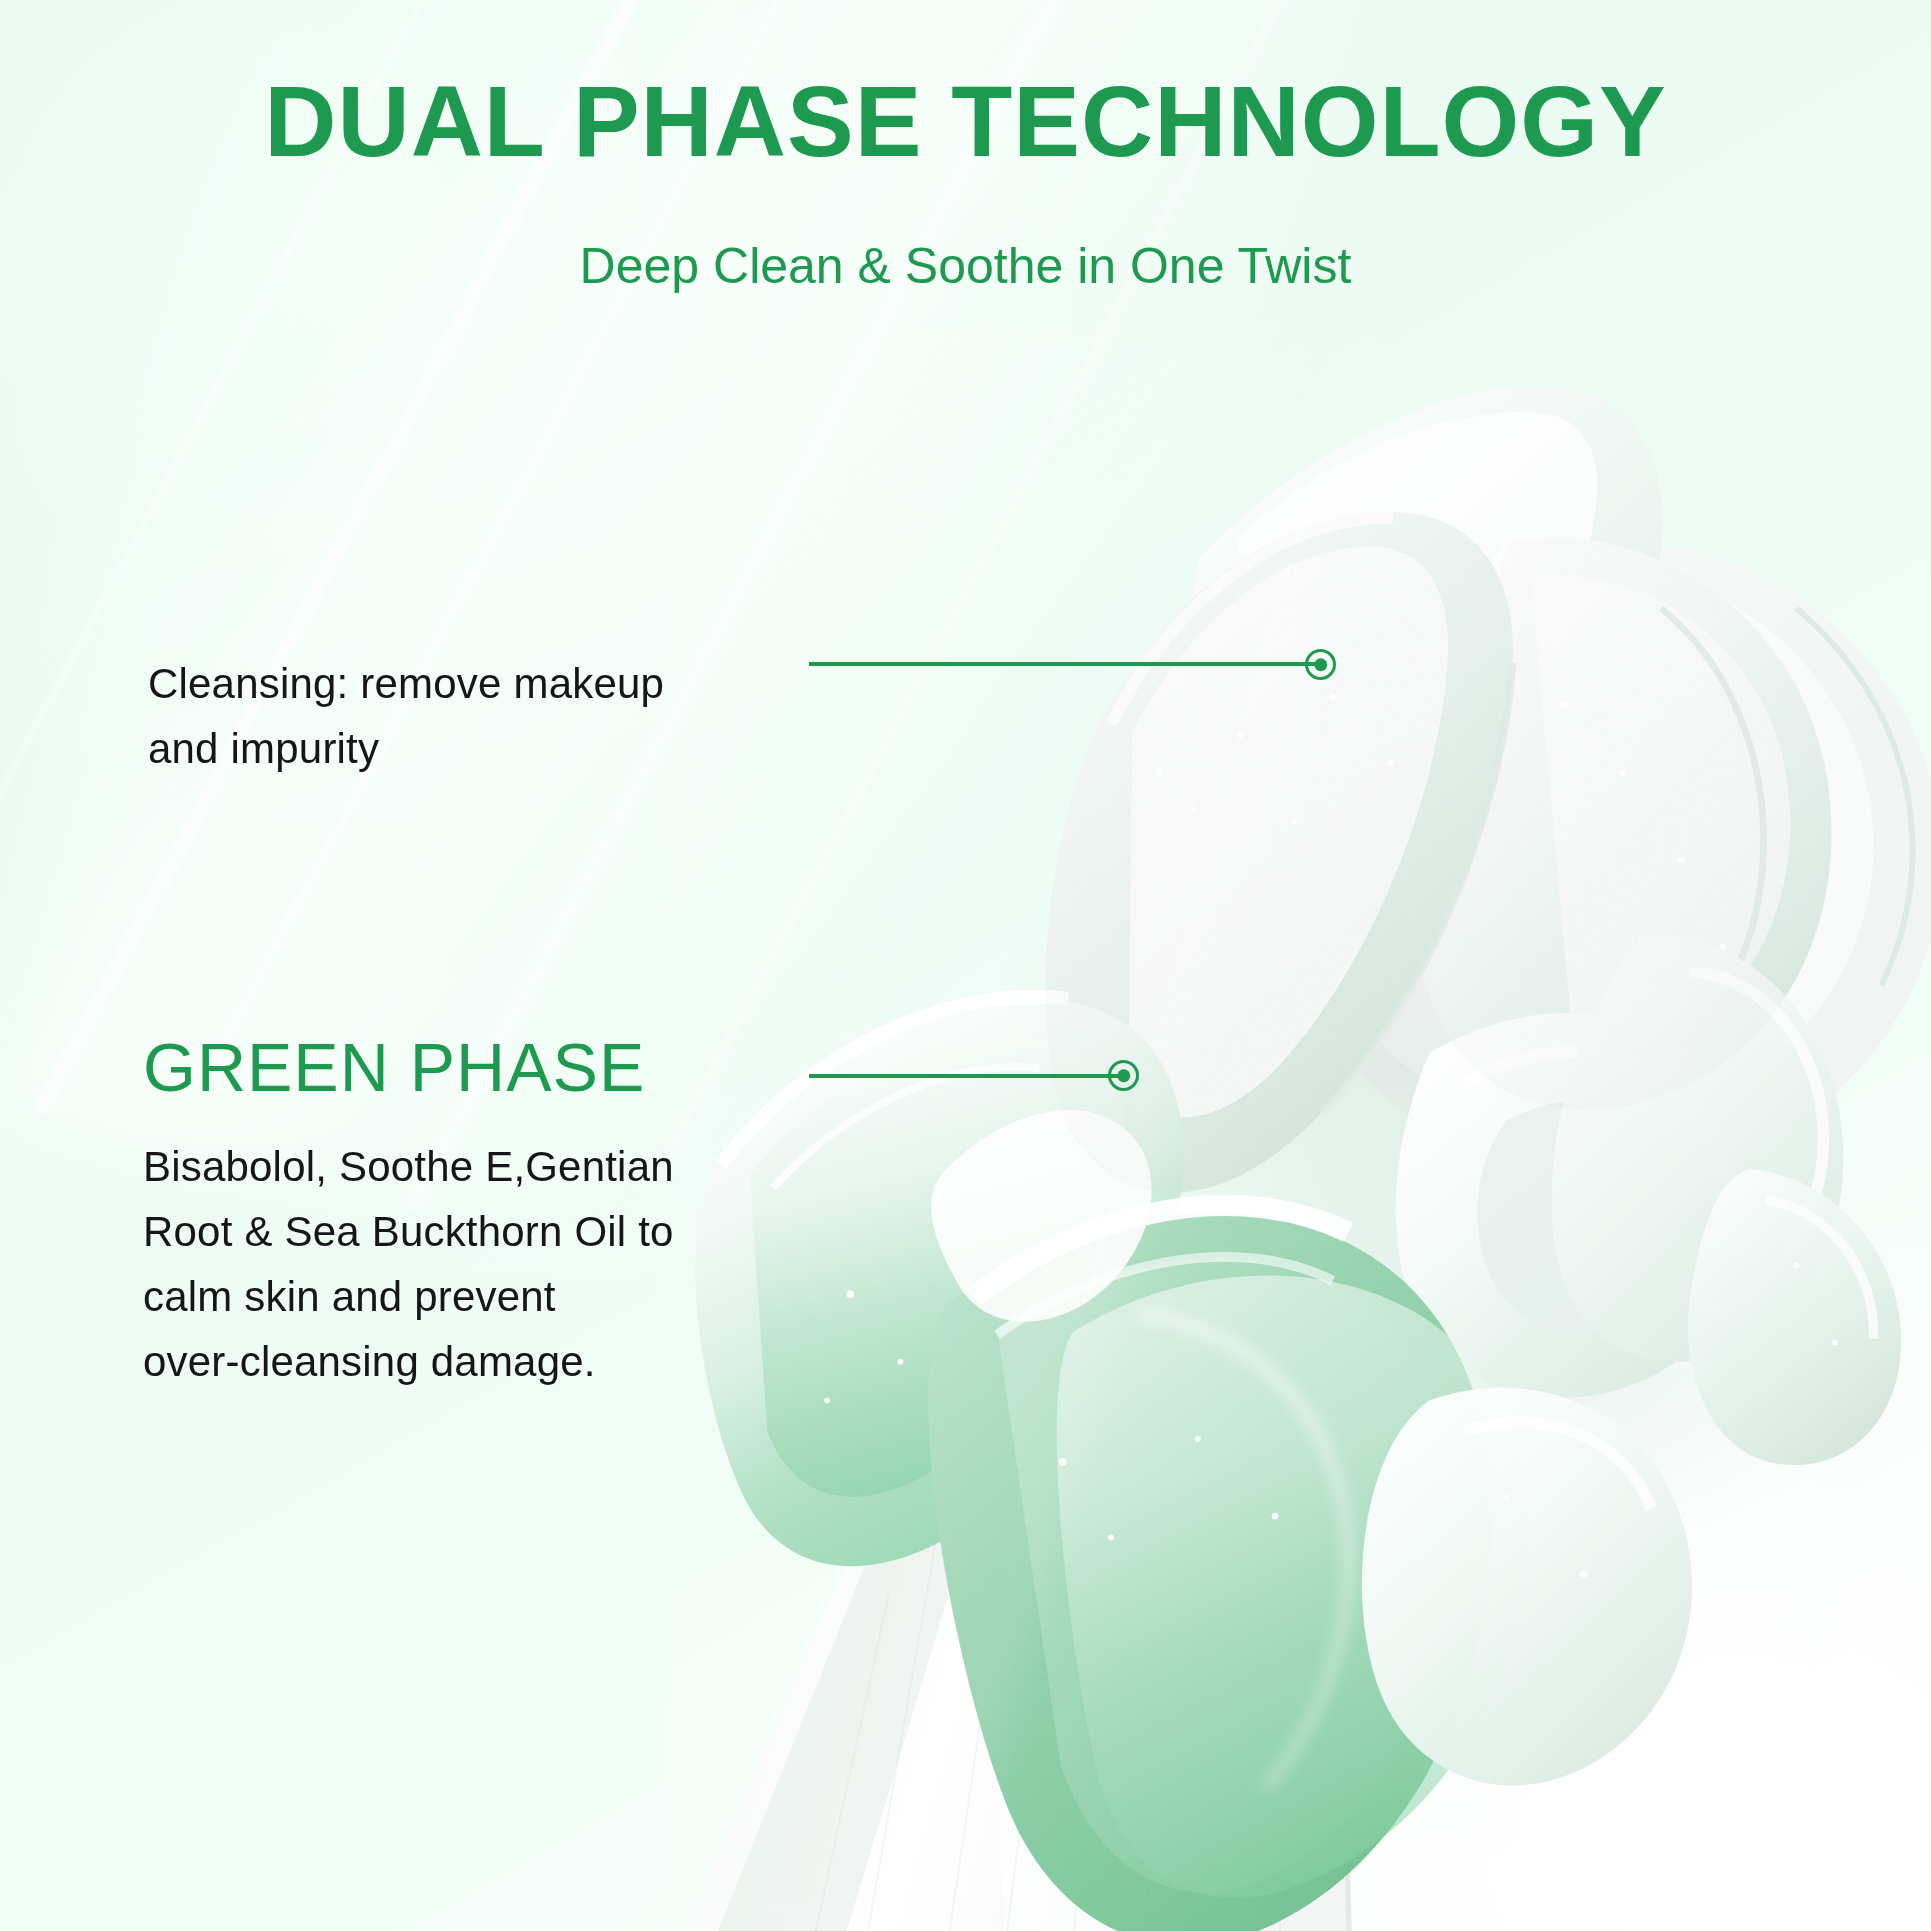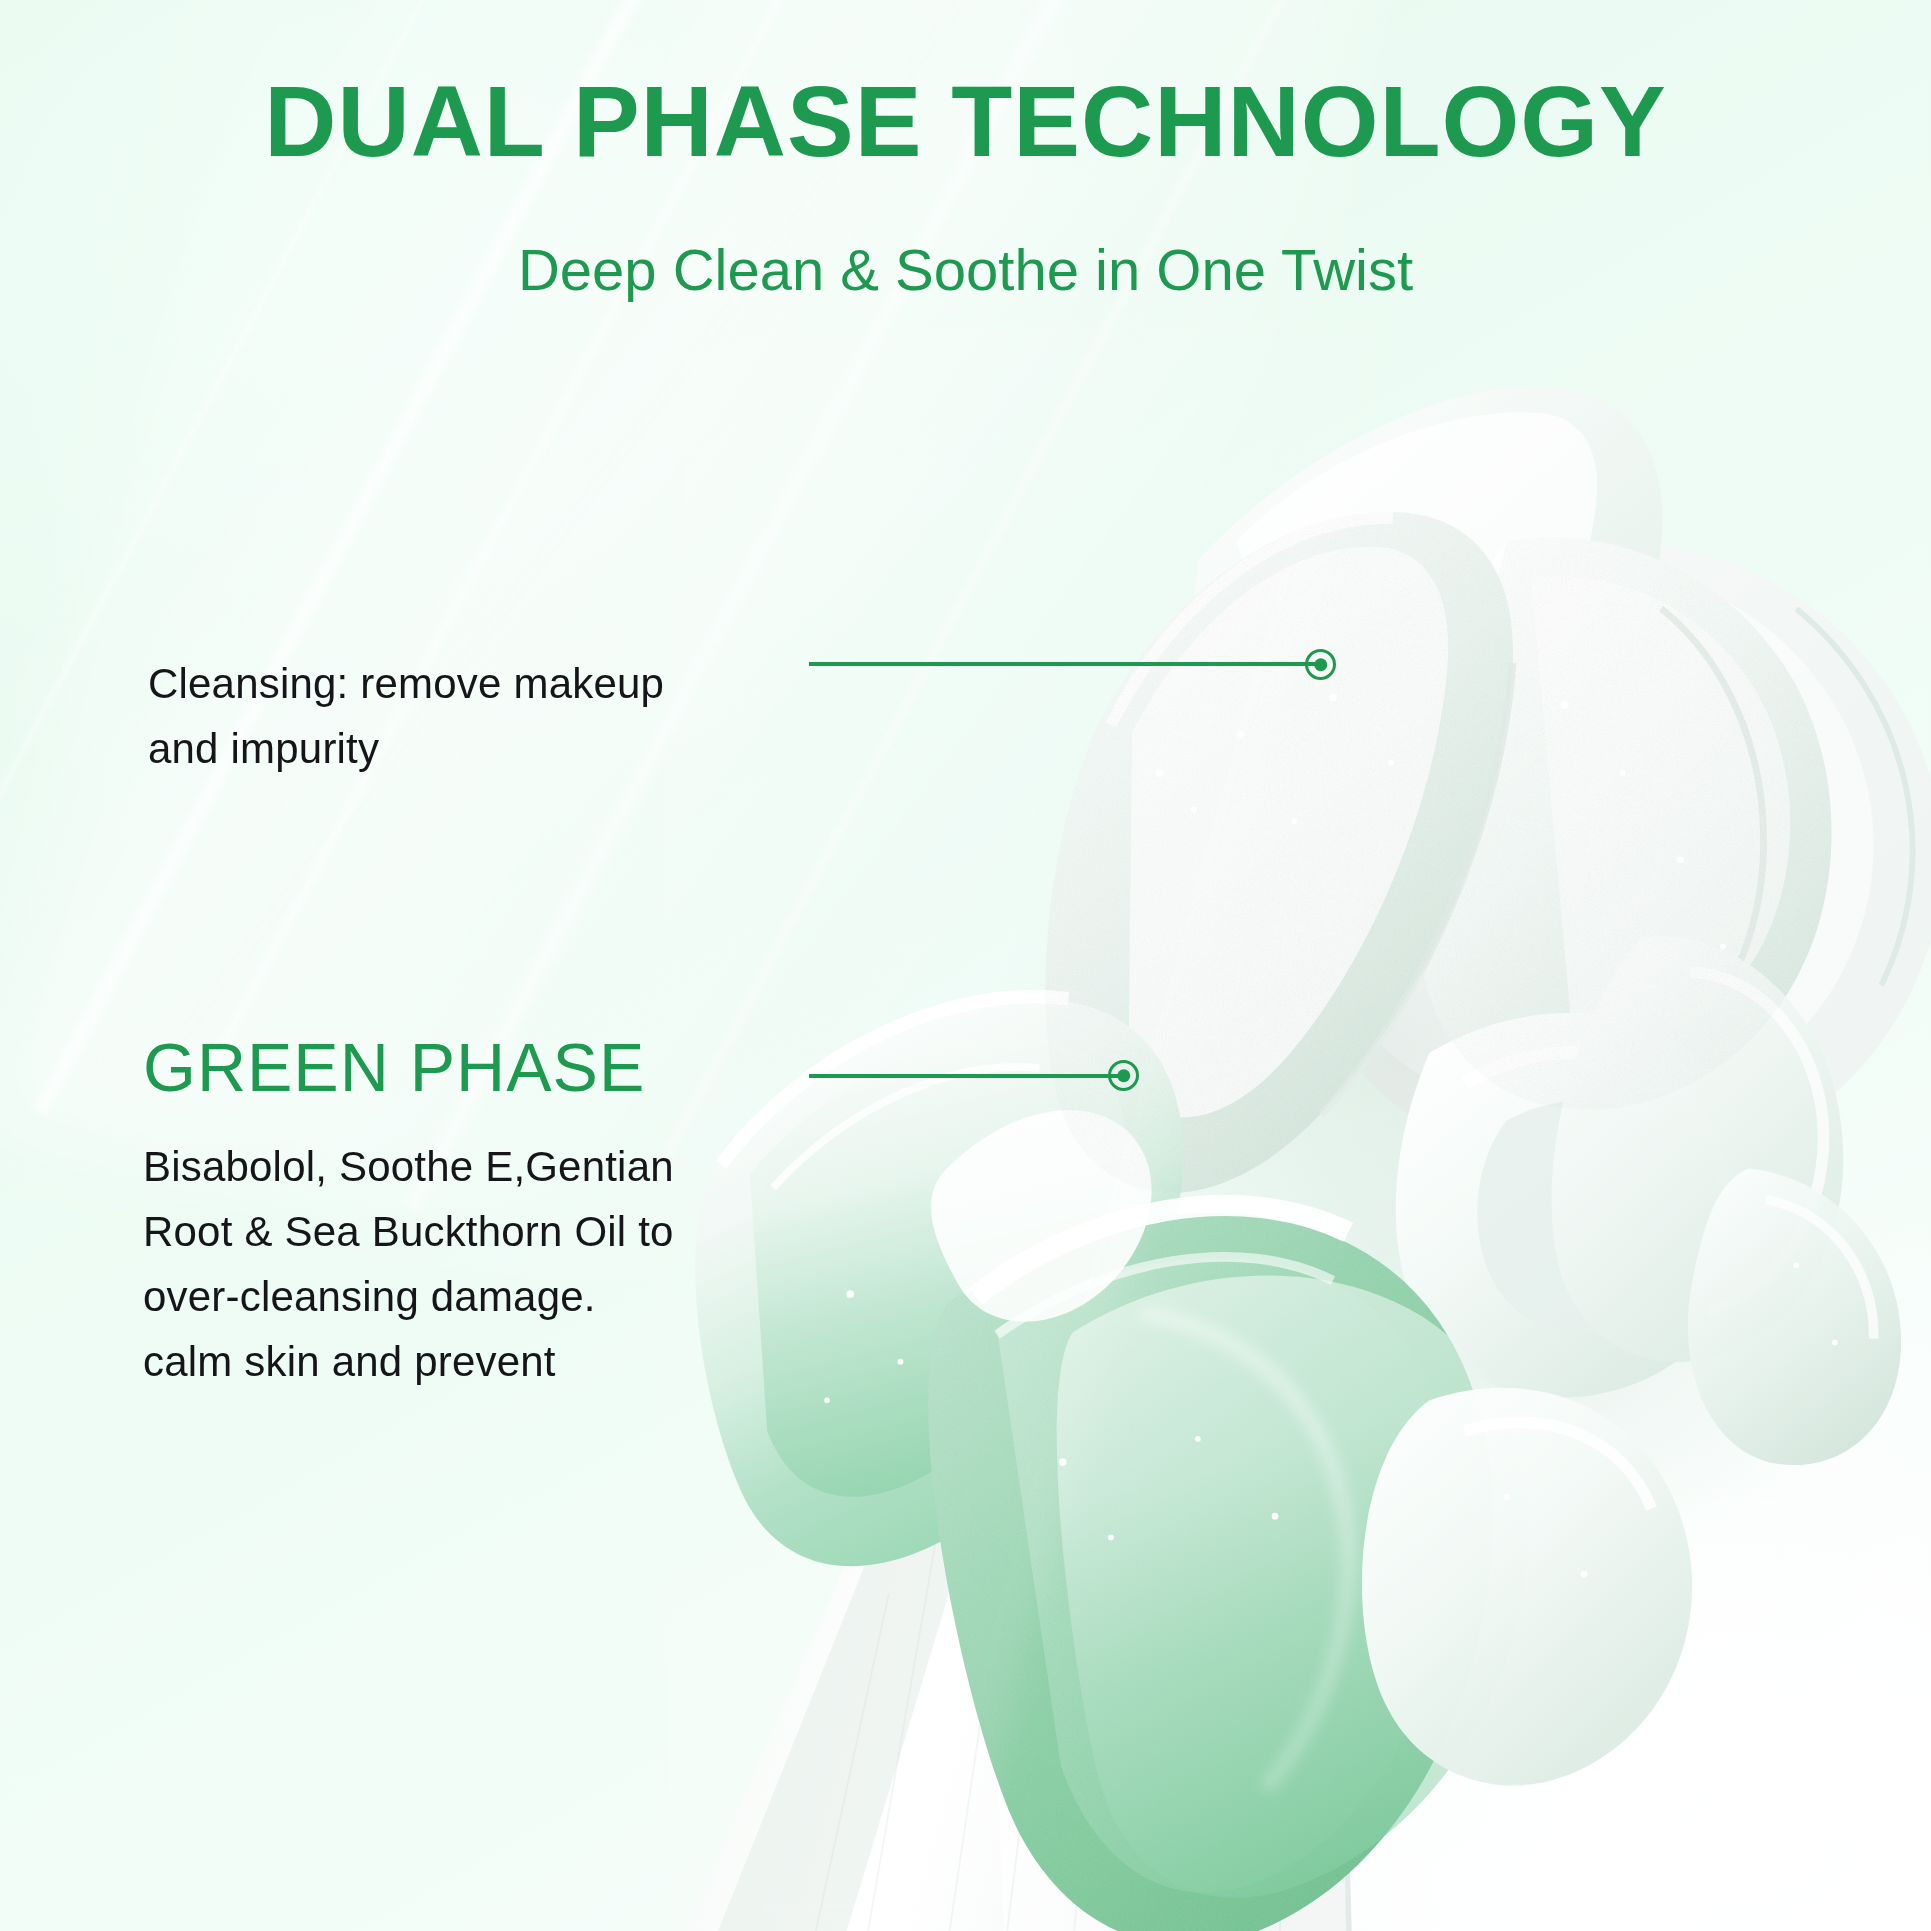--- a/index.html
+++ b/index.html
@@ -47,21 +47,21 @@
     font-size:100px;
     font-weight:700;
     letter-spacing:1px;
     line-height:1.0;
     white-space:nowrap;
   }
   .subtitle{
     position:absolute;left:0;top:241px;width:1931px;
     text-align:center;
     color:#1d9a4f;
-    font-size:58px;
+    font-size:50px;
     font-weight:400;
     letter-spacing:0px;
     line-height:1.0;
     white-space:nowrap;
   }
 
   
   .callout{position:absolute;}
   .callout .c-head{
     color:#1d9a4f;
@@ -349,22 +349,22 @@
       <span>Cleansing: remove makeup</span>
       <span>and impurity</span>
     </div>
   </div>
 
   <div class="callout" id="green-callout">
     <div class="c-head">GREEN PHASE</div>
     <div class="c-body">
       <span>Bisabolol, Soothe E,Gentian</span>
       <span>Root &amp; Sea Buckthorn Oil to</span>
+      <span>calm skin and prevent</span>
       <span>over-cleansing damage.</span>
-      <span>calm skin and prevent</span>
     </div>
   </div>
 
   <div class="leader" id="leader-white"></div>
   <div class="dot" id="dot-white"></div>
   <div class="leader" id="leader-green"></div>
   <div class="dot" id="dot-green"></div>
 
 </div>
 

